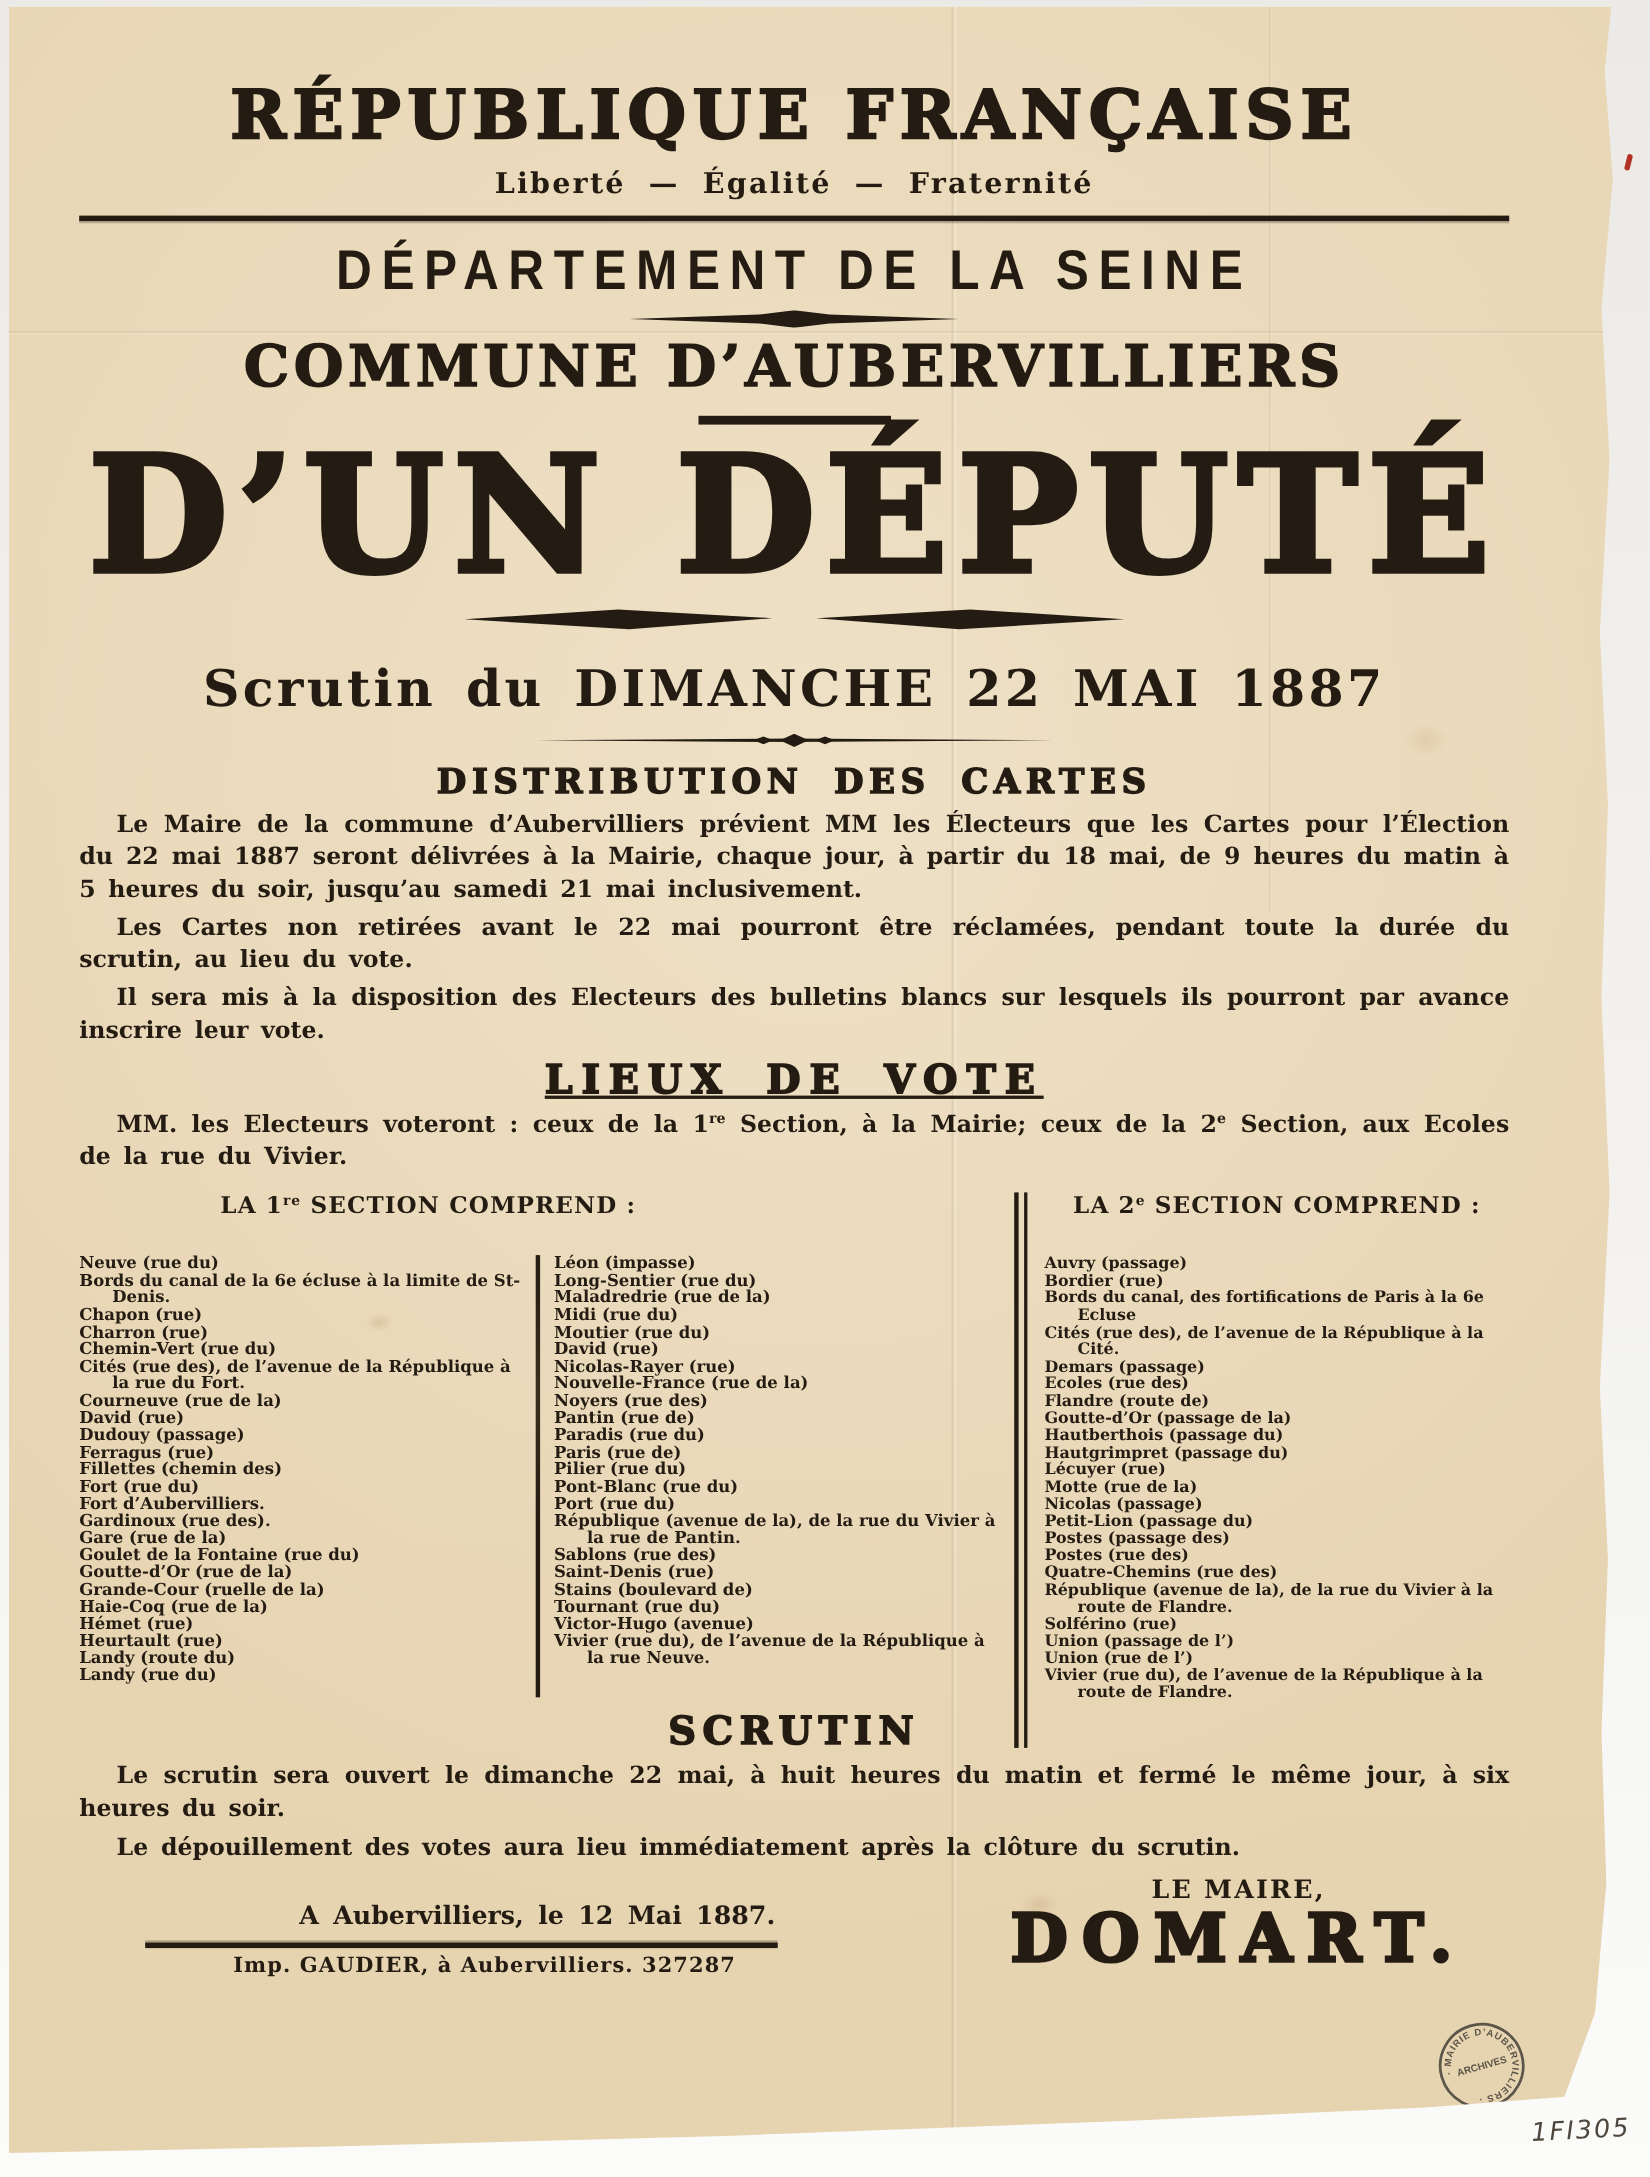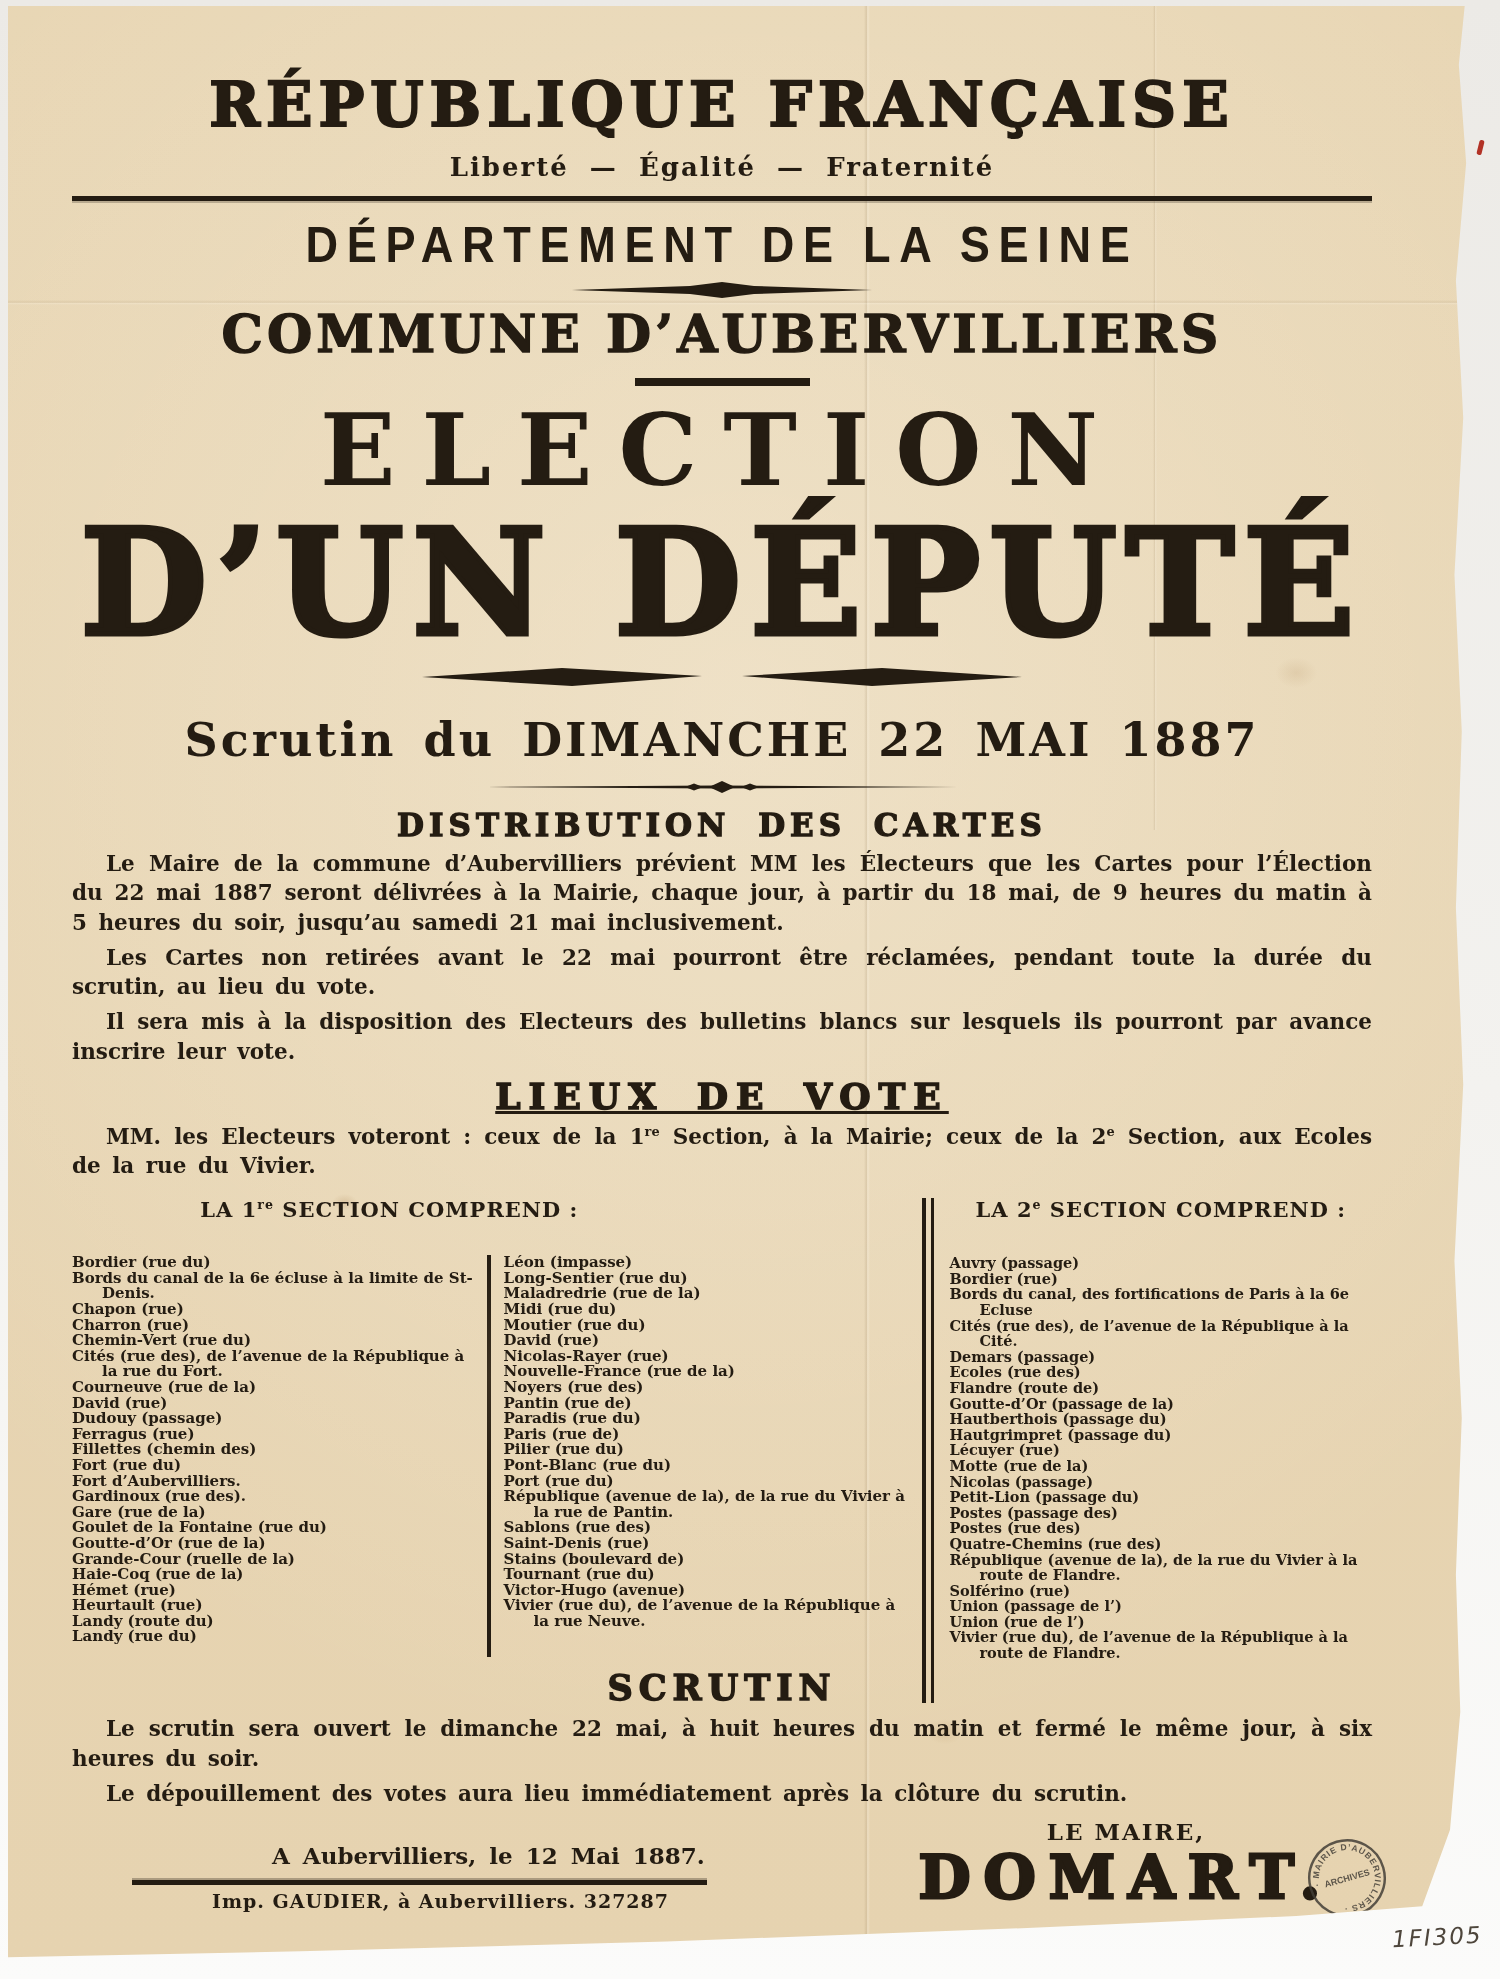--- a/index.html
+++ b/index.html
@@ -135,21 +135,20 @@
 
       <h2 class="department">DÉPARTEMENT DE LA SEINE</h2>
 
       <svg class="orn" width="300" height="16" viewBox="0 0 300 16">
         <polygon points="0,8 118,4 150,0 182,4 300,8 182,12 150,16 118,12" fill="#241c12"></polygon>
       </svg>
 
       <h2 class="commune">COMMUNE D’AUBERVILLIERS</h2>
       <div class="rule rule-short"></div>
 
-      <div class="election">ELECTION</div>
       <div class="depute">D’UN DÉPUTÉ</div>
 
       <svg class="orn" width="600" height="20" viewBox="0 0 600 20">
         <polygon points="0,10 140,1 280,9 150,19" fill="#241c12"></polygon>
         <polygon points="320,9 460,1 600,10 450,19" fill="#241c12"></polygon>
       </svg>
 
       <div class="date1">Scrutin du DIMANCHE 22 MAI 1887</div>
 
       <svg class="orn" width="470" height="12" viewBox="0 0 470 12">
@@ -165,21 +164,21 @@
       <p class="body-p">Il sera mis à la disposition des Electeurs des bulletins blancs sur lesquels ils pourront par avance inscrire leur vote.</p>
 
       <h3 class="sec-head lieux-head">LIEUX DE VOTE</h3>
       <p class="body-p"><span>MM. les Electeurs voteront : ceux de la 1</span><sup class="sp">re</sup><span> Section, à la Mairie; ceux de la 2</span><sup class="sp">e</sup><span> Section, aux Ecoles de la rue du Vivier.</span></p>
 
       <div class="streets">
         <div class="col-head head1"><span>LA 1</span><sup class="sp">re</sup><span> SECTION COMPREND :</span></div>
         <div class="col-head head2"><span>LA 2</span><sup class="sp">e</sup><span> SECTION COMPREND :</span></div>
 
         <div class="street-col colA">
-            <div class="street">Bordier (rue du)</div>
+            <div class="street">Neuve (rue du)</div>
             <div class="street">Bords du canal de la 6e écluse à la limite de St-Denis.</div>
             <div class="street">Chapon (rue)</div>
             <div class="street">Charron (rue)</div>
             <div class="street">Chemin-Vert (rue du)</div>
             <div class="street">Cités (rue des), de l’avenue de la République à la rue du Fort.</div>
             <div class="street">Courneuve (rue de la)</div>
             <div class="street">David (rue)</div>
             <div class="street">Dudouy (passage)</div>
             <div class="street">Ferragus (rue)</div>
             <div class="street">Fillettes (chemin des)</div>

